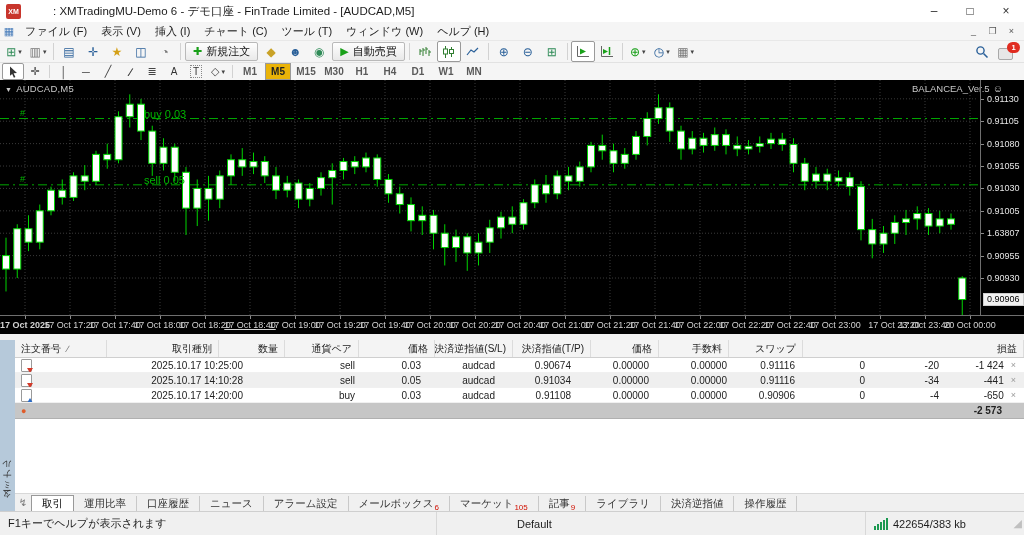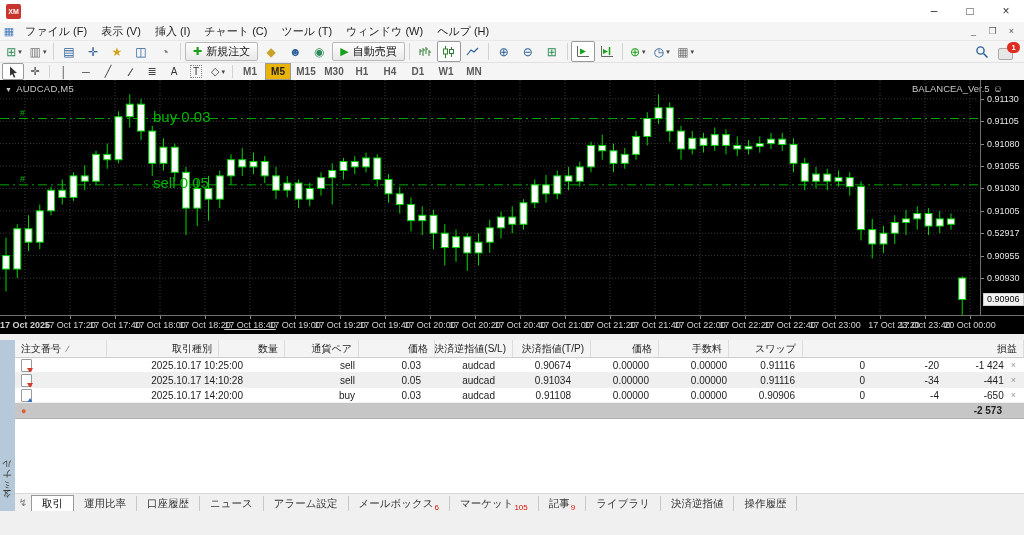--- a/index.html
+++ b/index.html
@@ -54,21 +54,21 @@
   .ea-smiley{font-size:10px;color:#c8c8c8;}
   .paxis{position:absolute;top:0;left:980px;width:44px;height:235px;border-left:1px solid #6f6f6f;}
   .ptick{position:absolute;left:6px;font-size:9px;color:#e6e6e6;white-space:nowrap;}
   .pmark{position:absolute;left:0;width:3px;height:1px;background:#8a8a8a;}
   .pcur{position:absolute;left:2px;background:#f2f2f2;color:#000;font-size:9px;padding:0 3px 1px 3px;border:1px solid #cfcfcf;}
   .xaxis{position:absolute;top:235px;left:0;width:1024px;height:18px;border-top:1px solid #6f6f6f;background:#000;}
   .xtick{position:absolute;top:4px;transform:translateX(-50%);font-size:9px;color:#d2d2d2;white-space:nowrap;}
   .xtick.bold{font-weight:bold;}
   .xmark{position:absolute;top:0;width:1px;height:3px;background:#8a8a8a;}
   .poslab-prefix{position:absolute;left:20px;font-size:9px;color:#00b400;}
-  .poslab{position:absolute;left:127px;font-size:15px;color:#00b400;padding-left:26px;}
+  .poslab{position:absolute;left:144px;font-size:11px;color:#00b400;}
   
   .terminal{position:absolute;top:340px;left:0;width:1024px;height:171px;background:#fff;}
   .vlabel{position:absolute;top:0;left:0;width:15px;height:171px;background:#b6c9da;color:#333;
           font-size:9px;writing-mode:vertical-rl;transform:rotate(180deg);display:flex;align-items:center;justify-content:flex-start;padding-top:6px;box-sizing:border-box;}
   .tcontent{position:absolute;top:0;left:15px;width:1009px;height:171px;display:flex;flex-direction:column;}
   .thead{display:flex;height:17px;background:#f4f4f4;border-bottom:1px solid #cfcfcf;font-size:10px;color:#222;align-items:center;}
   .thead .cell{border-right:1px solid #dcdcdc;}
   .trow{display:flex;height:14px;align-items:center;font-size:10px;border-bottom:1px solid #f0f0f0;}
   .trow.alt{background:#efefef;}
   .cell{height:100%;display:flex;align-items:center;justify-content:flex-end;padding:0 6px;box-sizing:border-box;white-space:nowrap;overflow:hidden;}
@@ -105,20 +105,21 @@
   .grip{margin-left:auto;color:#c0c0c0;font-size:11px;padding-right:2px;}
   .icon-svg{display:block;}
 </style>
 </head>
 <body>
 
 <div id="app">
 
   <div class="titlebar">
     <span class="xm-logo">XM</span>
+    <span class="win-title">: XMTradingMU-Demo 6 - デモ口座 - FinTrade Limited - [AUDCAD,M5]</span>
     <div class="win-controls">
       <span class="win-btn">–</span>
       <span class="win-btn">□</span>
       <span class="win-btn">×</span>
     </div>
   </div>
 
   <div class="menubar">
     <span class="menu-lead">▦</span>
     <span class="menu-item">ファイル (F)</span>
@@ -523,21 +524,21 @@
         <div class="ptick" style="top: 36.216px;">0.91105</div>
         <div class="pmark" style="top: 63.616px;"></div>
         <div class="ptick" style="top: 58.616px;">0.91080</div>
         <div class="pmark" style="top: 86.016px;"></div>
         <div class="ptick" style="top: 81.016px;">0.91055</div>
         <div class="pmark" style="top: 108.416px;"></div>
         <div class="ptick" style="top: 103.416px;">0.91030</div>
         <div class="pmark" style="top: 130.816px;"></div>
         <div class="ptick" style="top: 125.816px;">0.91005</div>
         <div class="pmark" style="top: 153.216px;"></div>
-        <div class="ptick" style="top: 148.216px;">0.52917</div>
+        <div class="ptick" style="top: 148.216px;">1.63807</div>
         <div class="pmark" style="top: 175.616px;"></div>
         <div class="ptick" style="top: 170.616px;">0.90955</div>
         <div class="pmark" style="top: 198.016px;"></div>
         <div class="ptick" style="top: 193.016px;">0.90930</div>
         <div class="pcur" style="top: 212.52px;">0.90906</div>
       </div>
     <div class="xaxis" id="xaxis">
         <div class="xmark" style="left: 25px;"></div>
         <div class="xtick bold" style="left: 25px;">17 Oct 2025</div>
         <div class="xmark" style="left: 70px;"></div>
@@ -682,14 +683,29 @@
         <span class="tab"><span>メールボックス</span><span class="badge">6</span></span>
         <span class="tab"><span>マーケット</span><span class="badge">105</span></span>
         <span class="tab"><span>記事</span><span class="badge">9</span></span>
         <span class="tab"><span>ライブラリ</span></span>
         <span class="tab"><span>決済逆指値</span></span>
         <span class="tab"><span>操作履歴</span></span>
       </div>
     </div>
   </div>
 
+  <div class="statusbar">
+    <div class="sb-left">F1キーでヘルプが表示されます</div>
+    <div class="sb-mid">Default</div>
+    <div class="sb-right">
+      <span class="conn-bars">
+        <i style="height:4px;"></i>
+          <i style="height:6px;"></i>
+          <i style="height:8px;"></i>
+          <i style="height:10px;"></i>
+          <i style="height:12px;"></i>
+      </span>
+      <span>422654/383 kb</span>
+      <span class="grip">◢</span>
+    </div>
+  </div>
 
 </div>
 
 </body></html>

